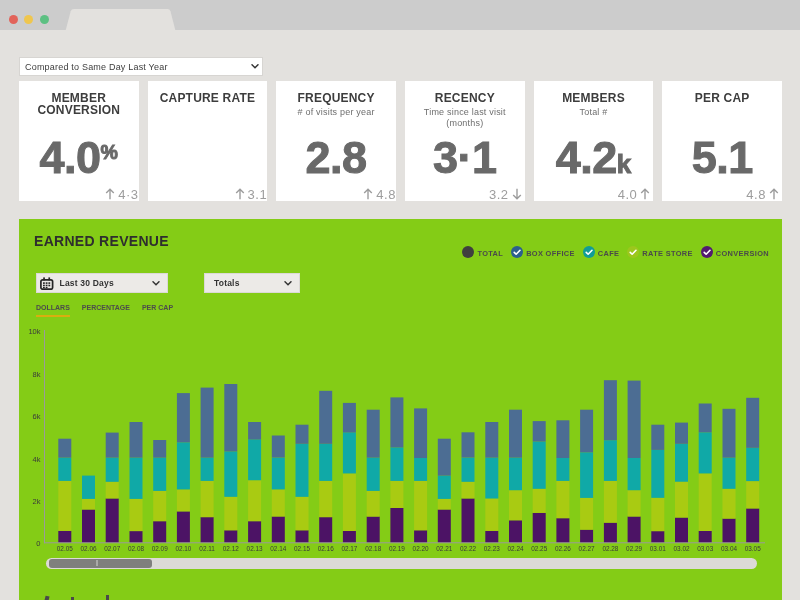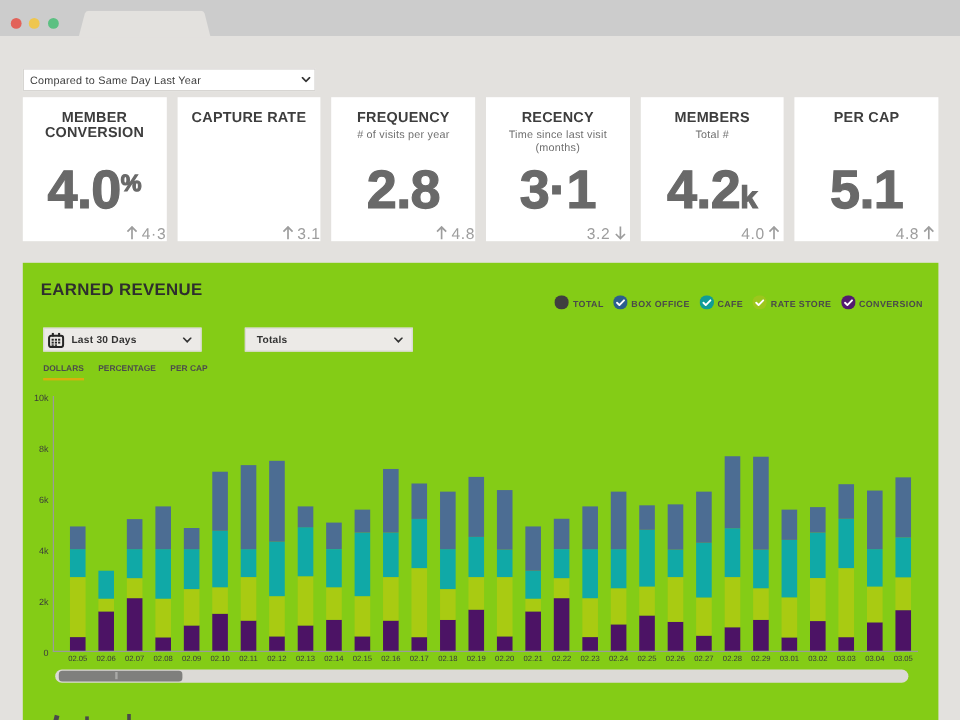--- a/index.html
+++ b/index.html
@@ -177,21 +177,21 @@
           <rect x="8.4" y="7.7" width="1.8" height="1.6"></rect>
           <rect x="3" y="10" width="1.8" height="1.2"></rect>
           <rect x="5.7" y="10" width="1.8" height="1.2"></rect>
         </g>
       </svg>
       <span>Last 30 Days</span>
       <svg class="chev" style="margin-right:7px" width="8" height="5" viewBox="0 0 8 5">
         <path d="M1 .7 L4 3.8 L7 .7" fill="none" stroke="#333" stroke-width="1.4" stroke-linecap="round"></path>
       </svg>
     </div>
-<div class="dd2" style="left:185px;width:140px">
+<div class="dd2" style="left:185px;width:96px">
       <span style="margin-left:9px">Totals</span>
       <svg class="chev" style="margin-right:7px" width="8" height="5" viewBox="0 0 8 5">
         <path d="M1 .7 L4 3.8 L7 .7" fill="none" stroke="#333" stroke-width="1.4" stroke-linecap="round"></path>
       </svg>
     </div>
 <div class="tabs">
       <div class="act">DOLLARS</div>
       <div>PERCENTAGE</div>
       <div>PER CAP</div>
     </div>

